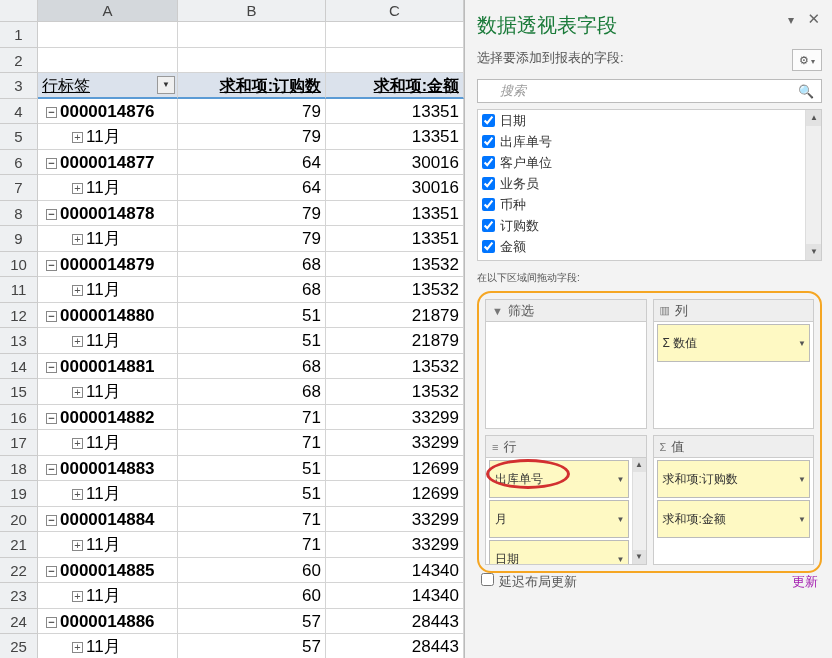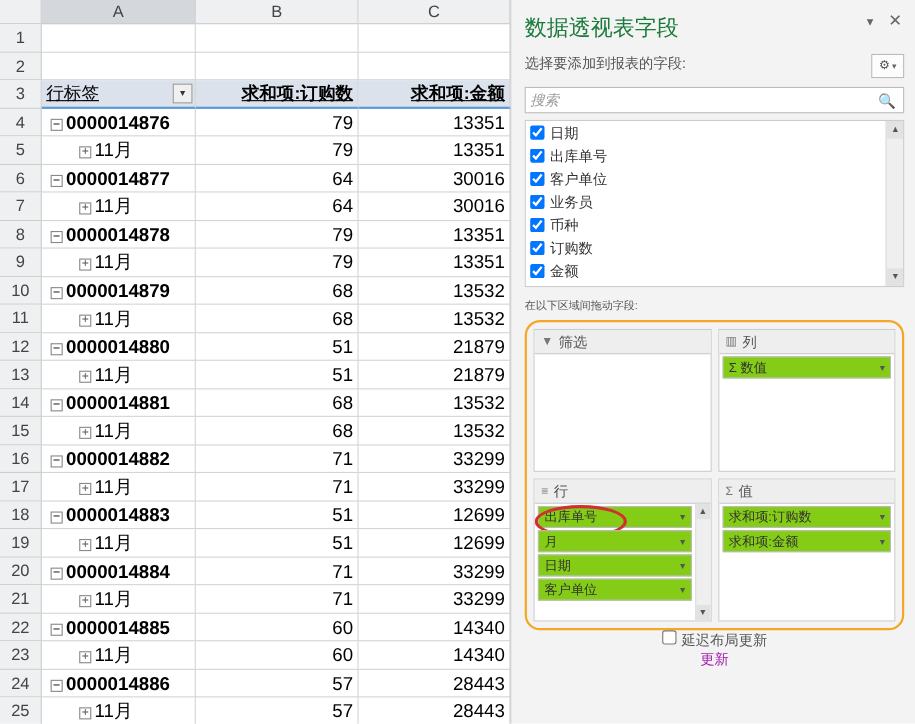--- a/index.html
+++ b/index.html
@@ -29,46 +29,46 @@
 .lvl0 .cellA-content { padding-left: 4px; }
 .lvl1 .cellA-content { padding-left: 30px; }
 
 .pane { flex: 1; background: #f3f3f3; padding: 8px 10px 4px 12px; display: flex; flex-direction: column; font-size: 13px; color: #333; position: relative; }
 .pane-title { font-size: 20px; color: #1a7a39; padding: 4px 0 10px 0; }
 .pane-close { position: absolute; right: 12px; top: 10px; font-size: 15px; color: #666; }
 .pane-min { position: absolute; right: 38px; top: 13px; font-size: 12px; color: #666; }
 .subtitle { font-size: 13px; color: #555; margin-bottom: 8px; display: flex; justify-content: space-between; align-items: flex-start; gap: 29px; }
 .gear-btn { width: 30px; height: 22px; border: 1px solid #bbb; background: #fcfcfc; text-align: center; font-size: 11px; line-height: 20px; color: #555; position: relative; }
 .gear-btn::after { content: "▾"; font-size: 8px; margin-left: 2px; color: #666; }
-.search { height: 24px; border: 1px solid #bbb; background: #fff; display: flex; align-items: center; padding: 0 4px; margin-bottom: 6px; color: #999; font-style: italic; position: relative; font-size: 13px; }
+.search { height: 24px; border: 1px solid #bbb; background: #fff; display: flex; align-items: center; padding: 0 22px; margin-bottom: 6px; color: #999; font-style: italic; position: relative; font-size: 13px; }
 .search .mag { position: absolute; right: 6px; font-style: normal; color: #3b8bd0; font-size: 13px; }
 
 .field-list { border: 1px solid #ccc; background: #fff; height: 152px; overflow: hidden; position: relative; margin-bottom: 10px; }
 .fl-scroll { position: absolute; right: 0; top: 0; bottom: 0; width: 16px; background: #efefef; border-left: 1px solid #ddd; }
 .fl-arrow { width: 16px; height: 16px; background: #e2e2e2; text-align: center; font-size: 8px; line-height: 16px; color: #555; }
 .fl-arrow.down { position: absolute; bottom: 0; }
 .fl-item { display: flex; align-items: center; height: 21px; padding-left: 4px; font-size: 13px; }
 .fl-item input { margin-right: 5px; width: 13px; height: 13px; }
 
 .areas-label { font-size: 10px; color: #555; margin-bottom: 6px; }
 .areas { border: 2px solid #f5a623; border-radius: 14px; padding: 6px; display: grid; grid-template-columns: 1fr 1fr; grid-template-rows: 130px 130px; gap: 6px; }
 .area { background: #fff; border: 1px solid #ccc; display: flex; flex-direction: column; }
 .area-hdr { background: #eee; border-bottom: 1px solid #ccc; height: 22px; display: flex; align-items: center; padding: 0 6px; font-size: 13px; color: #555; }
 .area-hdr .ico { margin-right: 5px; font-size: 11px; color: #777; }
 .area-body { flex: 1; overflow: hidden; position: relative; }
-.area-row { height: 20px; border: 1px solid #bbb; background: #84cc16; margin: 2px 3px 0 3px; display: flex; align-items: center; padding: 0 5px; font-size: 12px; color: #333; position: relative; }
+.area-row { height: 38px; border: 1px solid #bbb; background: #fef9c3; margin: 2px 3px 0 3px; display: flex; align-items: center; padding: 0 5px; font-size: 12px; color: #333; position: relative; }
 .area-row .dd { position: absolute; right: 3px; font-size: 8px; color: #555; }
 .rows-area .area-body { display: flex; }
 .rows-col { flex: 1; }
 .rows-scroll { width: 14px; background: #efefef; border-left: 1px solid #ddd; display: flex; flex-direction: column; justify-content: space-between; }
 .rows-scroll .sa { height: 14px; background: #e2e2e2; text-align: center; font-size: 8px; line-height: 14px; color: #555; }
 .circled { position: relative; }
 .circled::after { content: ""; position: absolute; left: -4px; top: -2px; width: 78px; height: 24px; border: 3px solid #d23030; border-radius: 50%; pointer-events: none; }
 
-.footer { display: flex; justify-content: space-between; align-items: center; height: 26px; font-size: 13px; color: #555; padding: 0 4px; flex-direction: column; }
+.footer { display: flex; justify-content: space-between; height: 26px; font-size: 13px; color: #555; padding: 0 4px; }
 .footer input { margin-right: 5px; }
 .update-btn { color: #a21caf; font-size: 13px; }
 </style>
 </head>
 <body>
 
 <div class="grid">
   <div class="col-headers">
     <div class="corner"></div>
     <div class="ch a sel">A</div>

